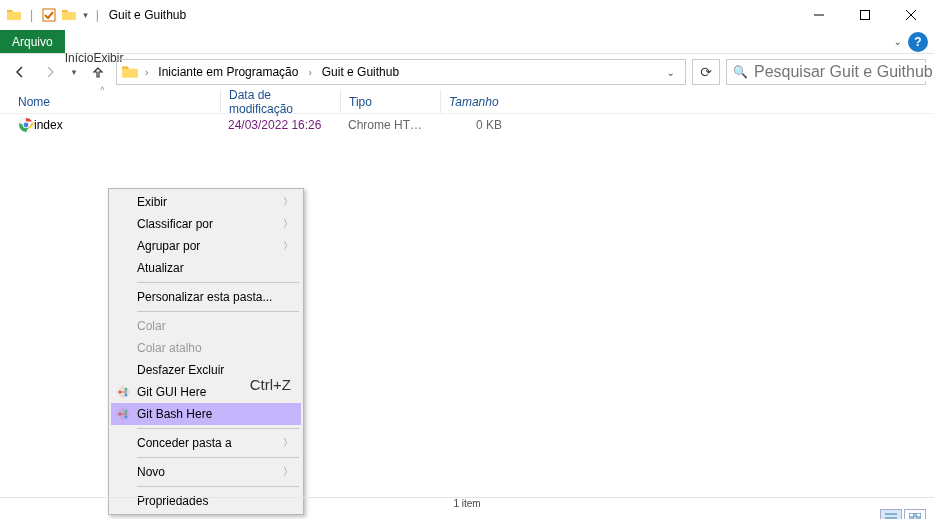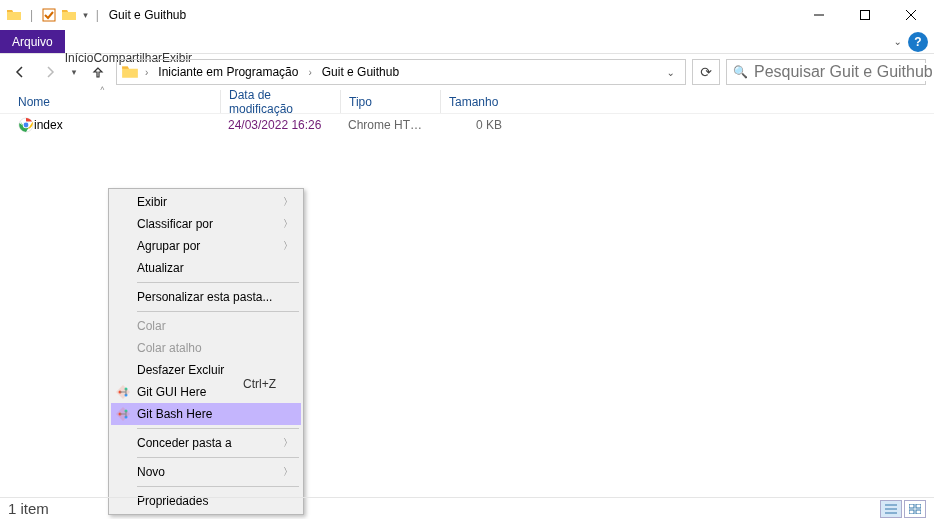--- a/index.html
+++ b/index.html
@@ -12,21 +12,21 @@
   .tb-sep { color: #999; margin: 0 4px; font-size: 12px; }
   .chk-icon { width: 16px; height: 16px; }
   .qat-down { font-size: 9px; color: #555; margin-left: 2px; }
   .title-text { font-size: 12px; margin-left: 6px; }
   .win-controls { margin-left: auto; display: flex; }
   .win-btn { width: 46px; height: 30px; display: flex; align-items: center; justify-content: center; cursor: pointer; }
   .win-btn svg { width: 10px; height: 10px; }
 
   
   .ribbon { height: 24px; background: #fff; display: flex; align-items: stretch; font-size: 12px; border-bottom: 1px solid #e3e3e3; }
-  .ribbon .ftab { background: #4c1d95; color: #fff; padding: 8px 12px; display: flex; align-items: center; }
+  .ribbon .ftab { background: #15803d; color: #fff; padding: 8px 12px; display: flex; align-items: center; }
   .ribbon .tab { padding: 0 0; display: flex; align-items: center; color: #333; cursor: pointer; margin-top: 28px; }
   .ribbon .spacer { flex: 1; }
   .ribbon .ribhelp { width: 20px; height: 20px; border-radius: 50%; background: #1979ca; color: #fff; display: flex; align-items: center; justify-content: center; font-size: 12px; font-weight: bold; margin-right: 6px; align-self: center; }
   .ribbon .expand { font-size: 10px; color: #555; margin-right: 6px; align-self: center; }
 
   
   .navbar { height: 36px; display: flex; align-items: center; padding: 4px 8px; gap: 6px; }
   .nav-btn { width: 24px; height: 24px; display: flex; align-items: center; justify-content: center; cursor: pointer; color: #555; }
   .nav-btn.disabled { color: #bbb; }
   .addr { flex: 1; height: 26px; border: 1px solid #ccc; display: flex; align-items: center; padding: 0 4px; font-size: 12px; gap: 4px; }
@@ -38,43 +38,43 @@
   .search { width: 200px; height: 26px; border: 1px solid #ccc; display: flex; align-items: center; padding: 0 6px; gap: 6px; }
   .search .sicon { color: #888; font-size: 12px; }
   .search input { border: none; outline: none; font-size: 16px; flex: 1; color: #3b82f6; }
 
   
   .cols { height: 24px; display: flex; align-items: center; font-size: 12px; color: #1b4f8f; padding-left: 10px; border-bottom: 1px solid #f0f0f0; }
   .col { border-left: 1px solid #e8e8e8; padding: 0 8px; height: 100%; display: flex; align-items: center; cursor: pointer; }
   .col.first { border-left: none; flex: 0 0 210px; }
   .col.c2 { flex: 0 0 120px; }
   .col.c3 { flex: 0 0 100px; }
-  .col.c4 { flex: 0 0 70px; }
+  .col.c4 { flex: 0 0 70px; font-style: italic; }
 
   
   .filerow { height: 22px; display: flex; align-items: center; font-size: 12px; padding-left: 10px; cursor: pointer; }
   .cell { padding: 0 8px; }
   .cell.c1 { flex: 0 0 210px; display: flex; align-items: center; gap: 0; color: #000; }
   .cell.c2 { flex: 0 0 120px; color: #701a75; }
   .cell.c3 { flex: 0 0 100px; color: #666; overflow: hidden; white-space: nowrap; text-overflow: ellipsis; }
   .cell.c4 { flex: 0 0 70px; color: #666; text-align: right; }
   .chrome-ic { width: 16px; height: 16px; }
 
   
   .ctxmenu { position: absolute; left: 108px; top: 188px; width: 196px; background: #f0f0f0; border: 1px solid #b8b8b8; box-shadow: 2px 2px 4px rgba(0,0,0,0.25); padding: 2px; font-size: 12px; }
   .ctxitem { height: 22px; display: flex; align-items: center; padding: 0 24px 0 26px; position: relative; cursor: default; }
   .ctxitem.hover { background: #c4b5fd; }
   .ctxitem.disabled { color: #9a9a9a; }
   .ctxitem .sub { position: absolute; right: 8px; font-size: 10px; color: #555; }
-  .ctxitem .shortcut { position: absolute; right: 25px; color: #333; font-size: 12px; margin-top: 28px; }
+  .ctxitem .shortcut { position: absolute; right: 10px; color: #333; font-size: 15px; margin-top: 28px; }
   .ctxitem .mic { position: absolute; left: 4px; width: 16px; height: 16px; }
   .ctxsep { height: 1px; background: #c8c8c8; margin: 3px 2px 3px 26px; }
 
   
-  .status { position: absolute; bottom: 0; left: 0; right: 0; height: 22px; border-top: 1px solid #e5e5e5; display: flex; align-items: center; font-size: 15px; color: #444; padding: 0 8px; }
+  .status { position: absolute; bottom: 0; left: 0; right: 0; height: 22px; border-top: 1px solid #e5e5e5; display: flex; align-items: center; font-size: 10px; color: #444; padding: 0 8px; flex-direction: column; }
   .status .viewbtns { margin-left: auto; display: flex; gap: 2px; }
   .vbtn { width: 22px; height: 18px; border: 1px solid #aac; display: flex; align-items: center; justify-content: center; cursor: pointer; }
   .vbtn.active { background: #d6e8f7; }
 </style>
 </head>
 <body>
 
 <div class="titlebar">
   <div class="ticons">
     <svg class="folder-small" viewBox="0 0 16 16">
@@ -110,21 +110,20 @@
           <line x1="0" y1="0" x2="10" y2="10" stroke="#000"></line>
           <line x1="10" y1="0" x2="0" y2="10" stroke="#000"></line>
         </svg>
       </div>
   </div>
 </div>
 
 <div class="ribbon">
   <div class="ftab">Arquivo</div>
   <div class="tab">Início</div>
-  <div class="tab">Compartilhar</div>
   <div class="tab">Exibir</div>
   <div class="spacer"></div>
   <span class="expand">⌄</span>
   <div class="ribhelp">?</div>
 </div>
 
 <div class="navbar">
   <div class="nav-btn">
       <svg width="14" height="14" viewBox="0 0 14 14">
         <path d="M9 2L4 7l5 5" fill="none" stroke="#333" stroke-width="1.5"></path>

